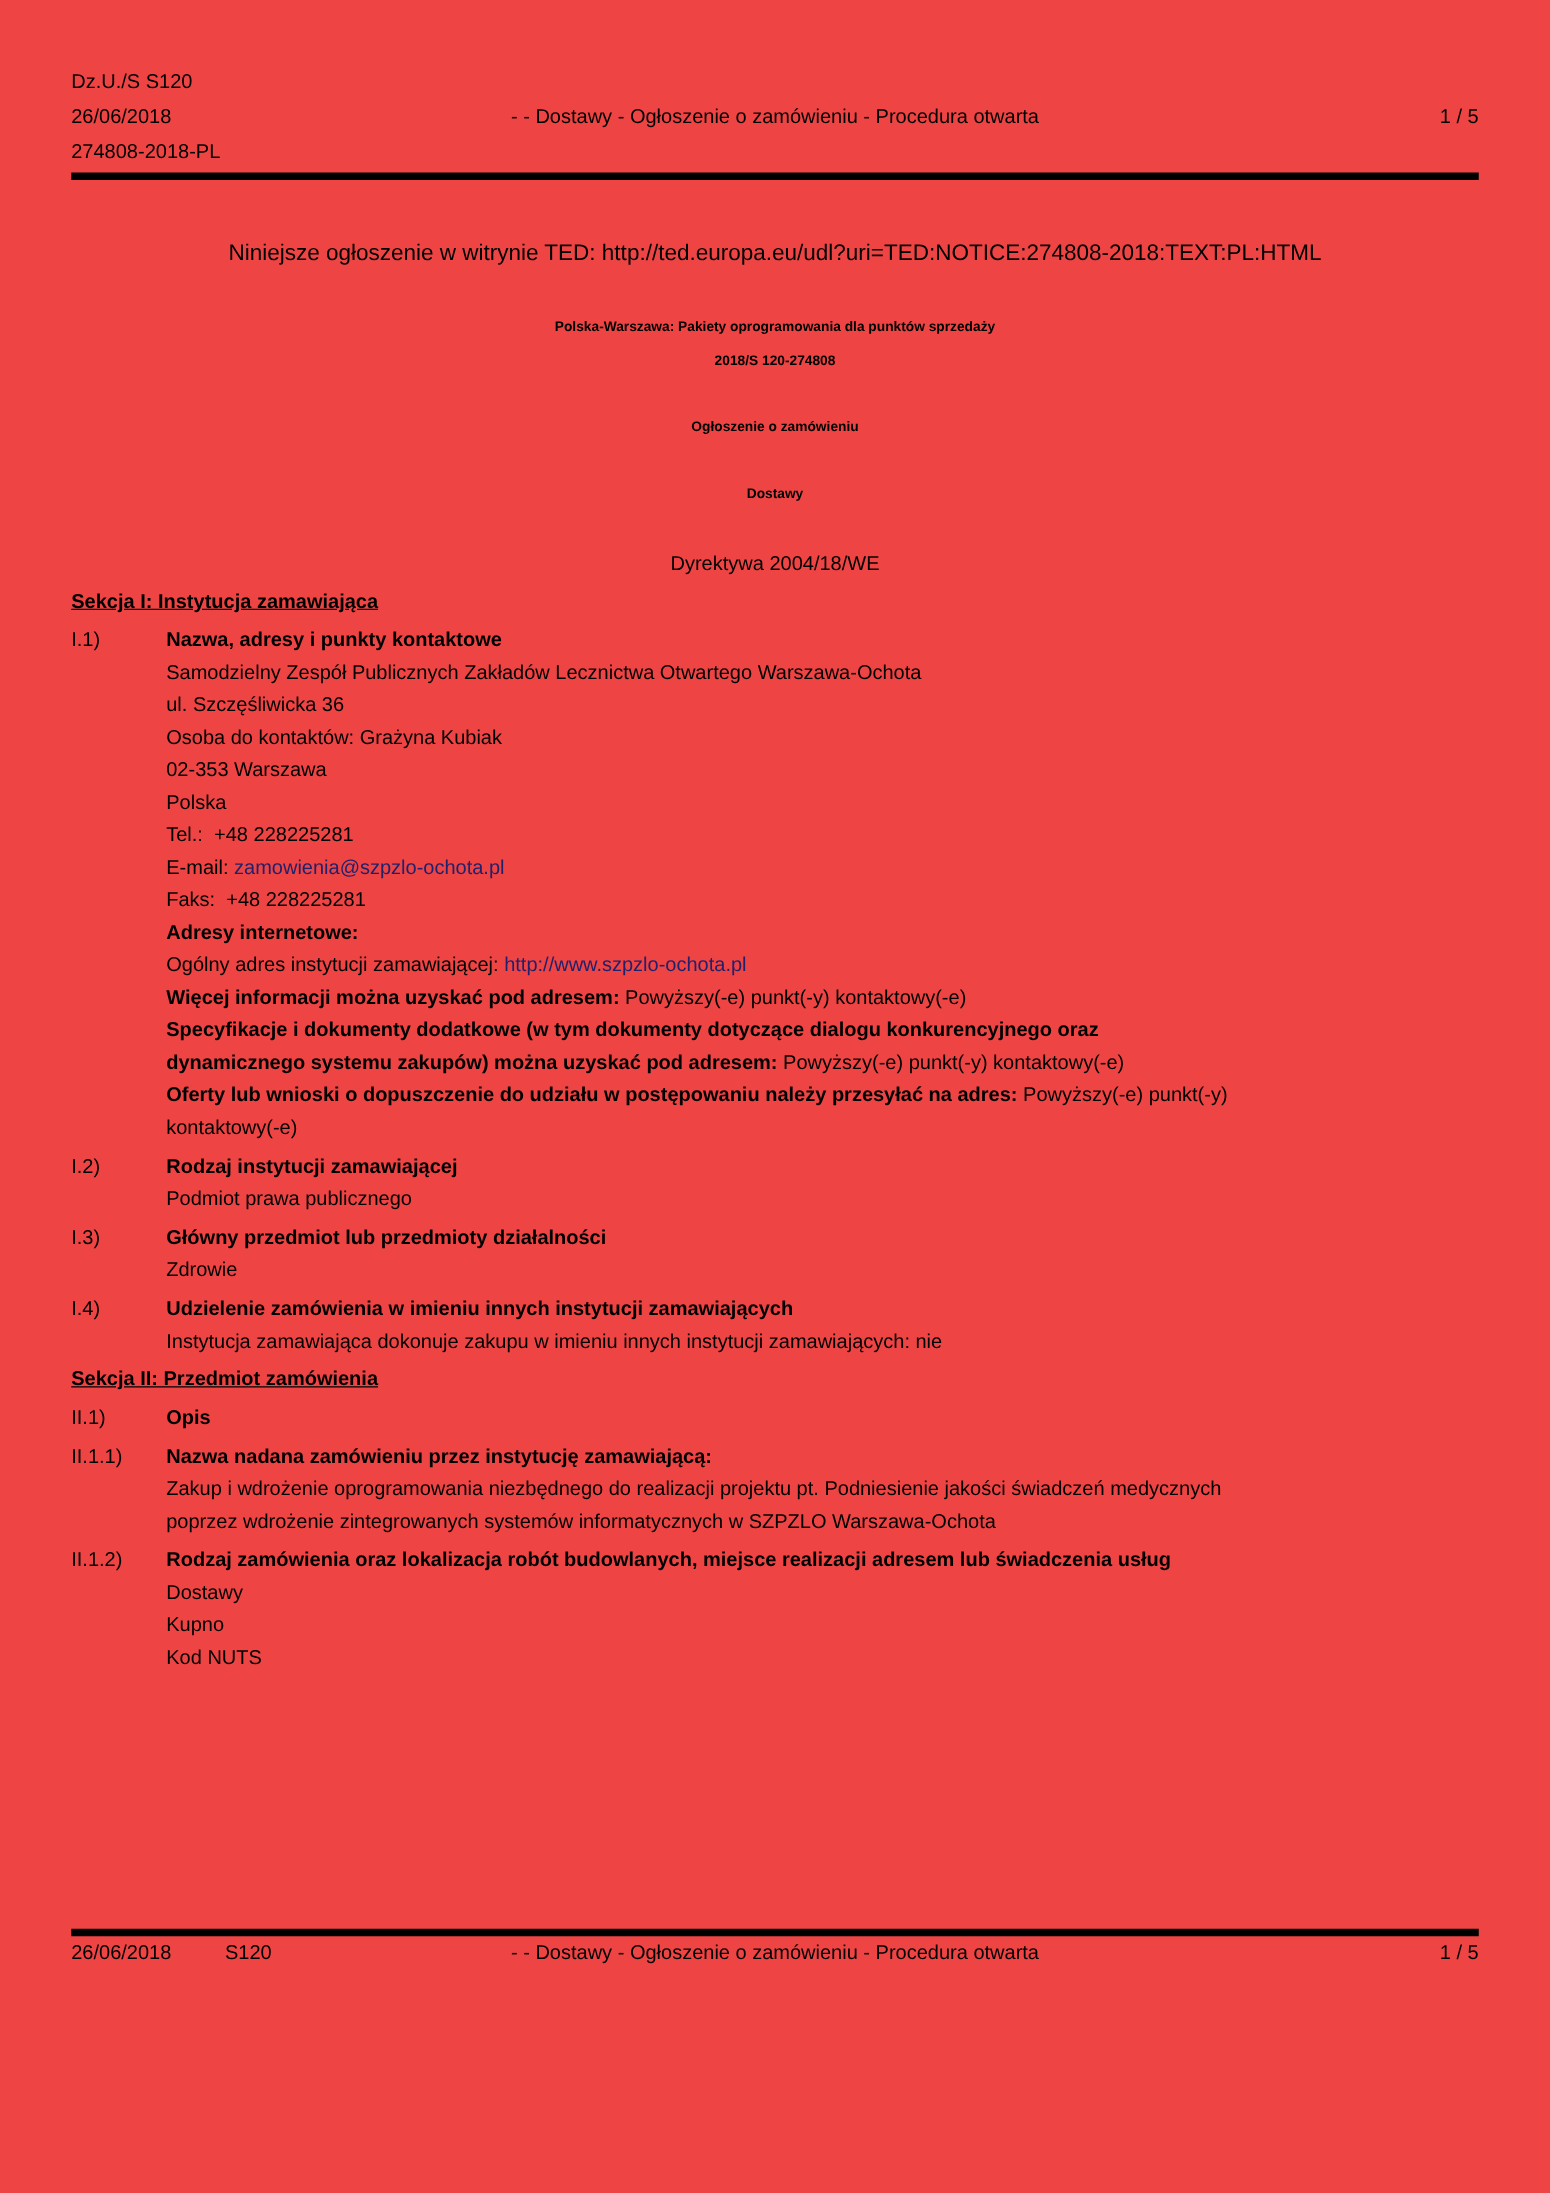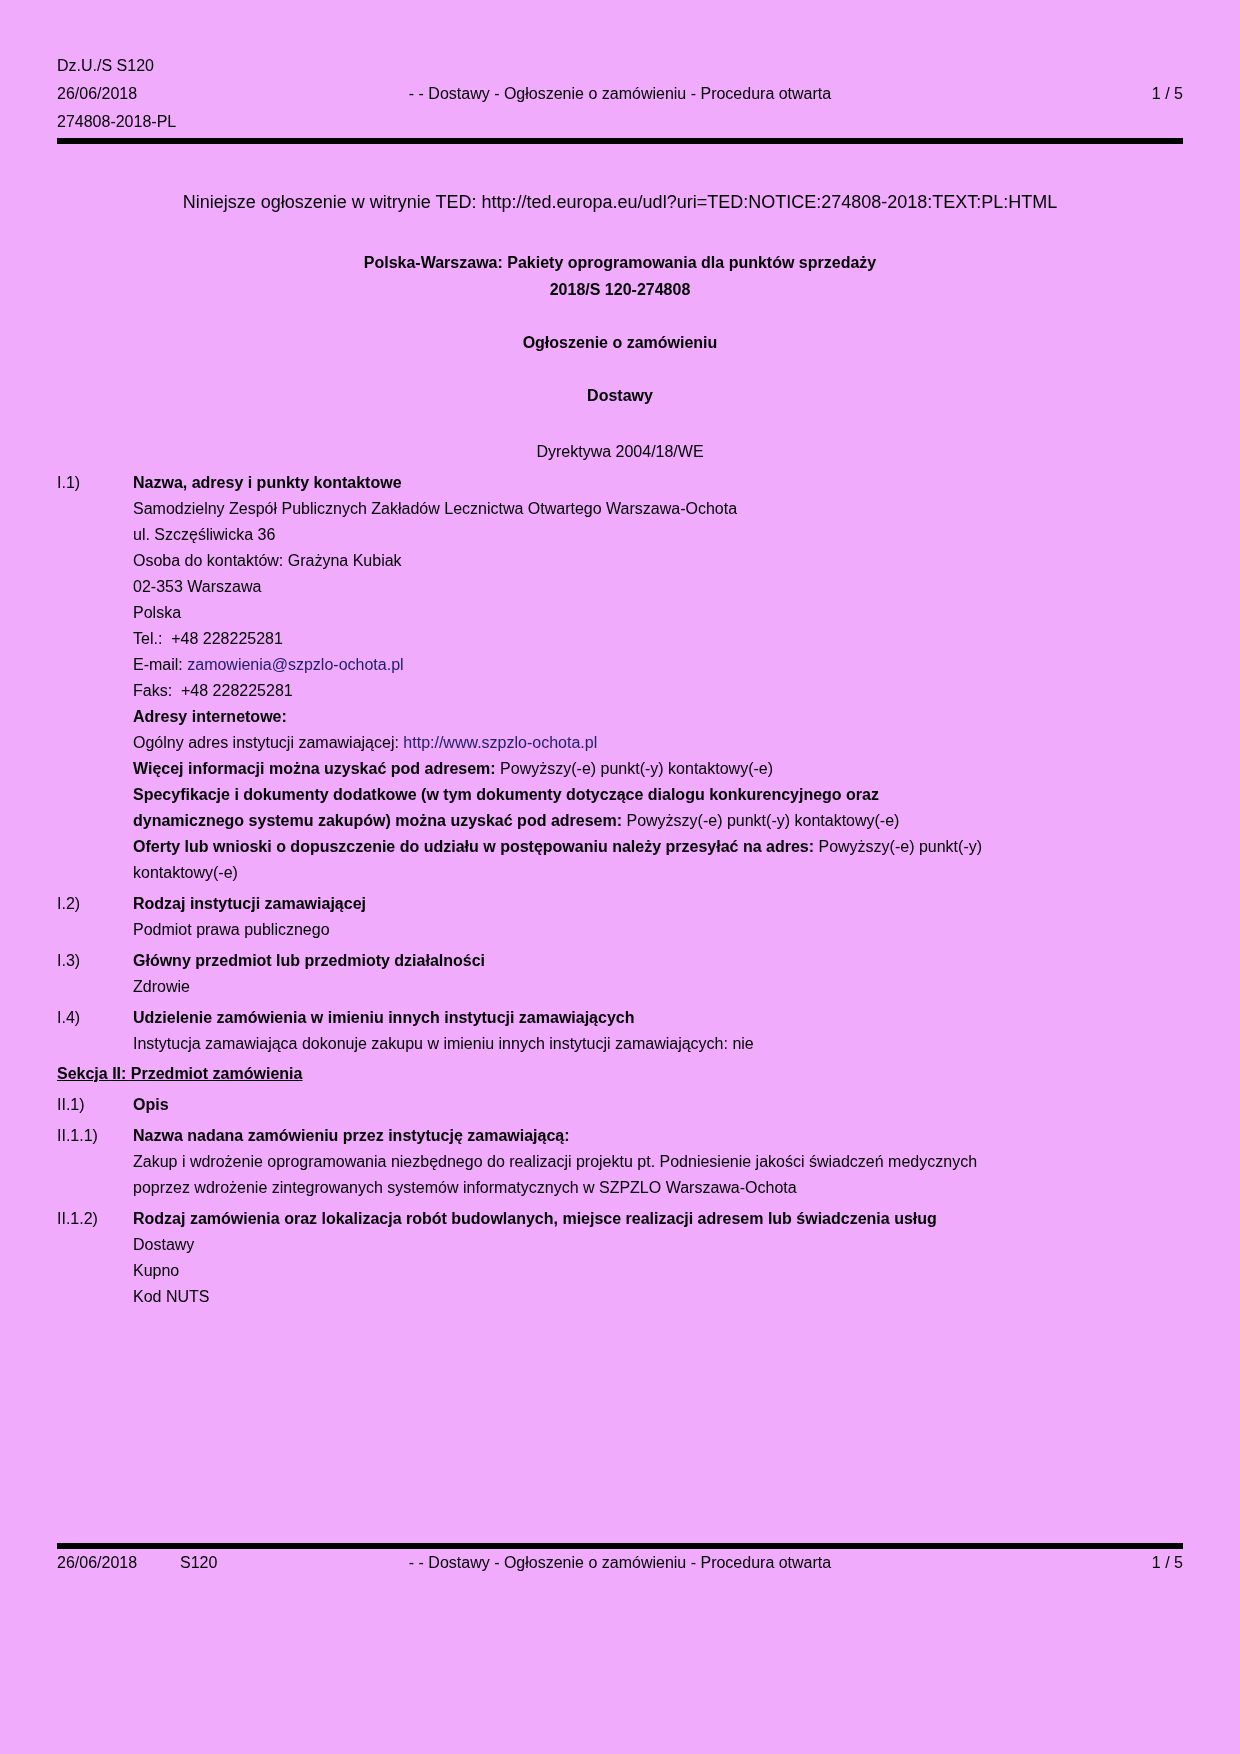--- a/index.html
+++ b/index.html
@@ -2,21 +2,21 @@
 <html lang="pl"><head>
 <meta charset="utf-8">
 <style>
   * { margin: 0; padding: 0; box-sizing: border-box; }
   html, body { background: #ffffff; }
   .page {
     position: relative;
     width: 1240px;
     height: 1754px;
     margin: 0 auto;
-    background: #f0abfc;
+    background: #ef4444;
     color: #000000;
     font-family: "Liberation Sans", sans-serif;
     font-size: 16px;
     overflow: hidden;
   }
   .inner { padding: 0 57px; }
 
   
   .hdr { position: relative; padding-top: 52px; }
   .hdr-left div { line-height: 28px; white-space: pre-wrap; }
@@ -26,21 +26,21 @@
   }
   .hdr-right {
     position: absolute; right: 0; top: 80px;
     line-height: 28px; text-align: right;
   }
   .rule { height: 6px; background: #000000; margin-top: 2px; }
 
   
   .notice { margin-top: 48px; font-size: 18px; text-align: center; }
   .title-block { margin-top: 36px; text-align: center; }
-  .tline { font-size: 16px; font-weight: bold; line-height: 27px; }
+  .tline { font-size: 11px; font-weight: bold; line-height: 27px; }
   .tgap { height: 26px; }
 
   
   .body-start { margin-top: 30px; }
   .plainline { line-height: 26px; text-align: center; }
   .section-title {
     font-weight: bold;
     text-decoration: underline;
     line-height: 26px;
     margin-top: 4px;
@@ -85,20 +85,21 @@
       <div class="tline">Polska-Warszawa: Pakiety oprogramowania dla punktów sprzedaży</div>
       <div class="tline">2018/S 120-274808</div>
       <div class="tgap"></div>
       <div class="tline">Ogłoszenie o zamówieniu</div>
       <div class="tgap"></div>
       <div class="tline">Dostawy</div>
     </div>
 
     <div class="body-start plainline">Dyrektywa 2004/18/WE</div>
 
+    <div class="section-title">Sekcja I: Instytucja zamawiająca</div>
 
     <div class="item">
       <div class="item-num">I.1)</div>
       <div class="item-content">
         <div class="item-title">Nazwa, adresy i punkty kontaktowe</div>
         <div class="pre">Samodzielny Zespół Publicznych Zakładów Lecznictwa Otwartego Warszawa-Ochota</div>
         <div class="pre">ul. Szczęśliwicka 36</div>
         <div class="pre">Osoba do kontaktów: Grażyna Kubiak</div>
         <div class="pre">02-353 Warszawa</div>
         <div class="pre">Polska</div>

